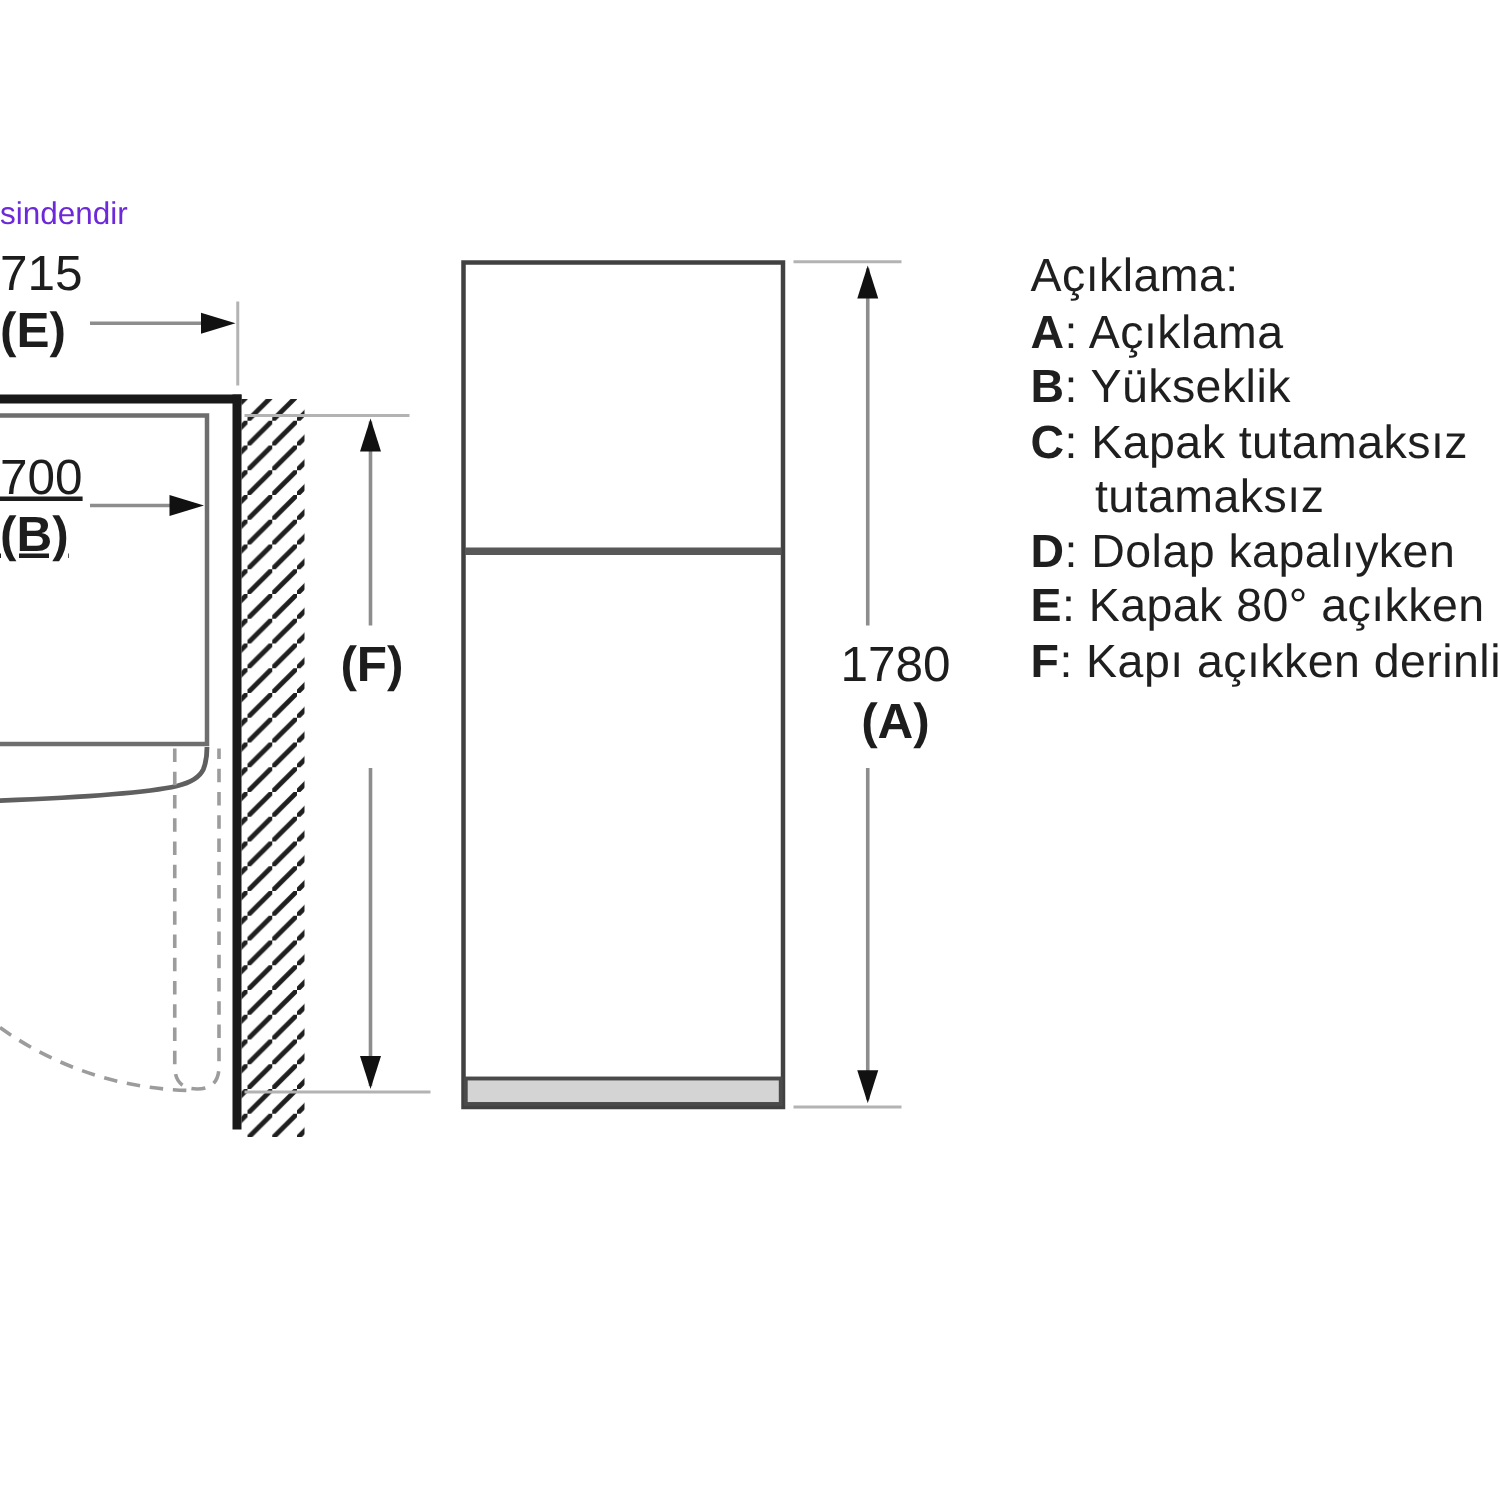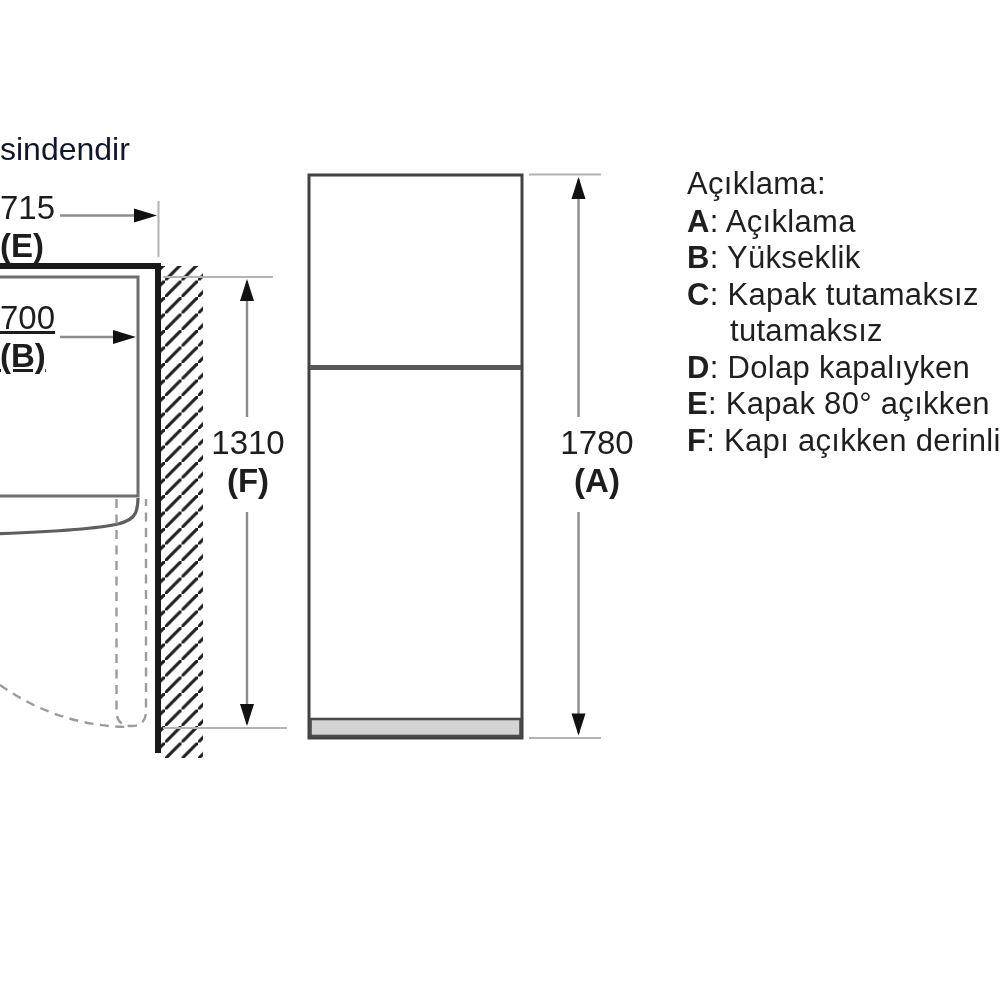--- a/index.html
+++ b/index.html
@@ -5,29 +5,29 @@
   html,body{margin:0;padding:0;}
   body{
     width:1000px;height:1000px;position:relative;overflow:hidden;
     background:#ffffff;
     font-family:"Liberation Sans", sans-serif;
     color:#1d1d1d;
   }
   .abs{position:absolute;}
   svg{position:absolute;left:0;top:0;}
   .note{
-    left:0;top:131px;font-size:32px;color:#0f172a;white-space:nowrap;
+    left:0;top:131px;font-size:21px;color:#6d28d9;white-space:nowrap;
   }
   .dim-label{
     font-size:33px;line-height:38px;color:#1d1d1d;white-space:nowrap;
   }
   .dim-label .code{font-weight:700;}
   .dim-left{text-align:left;}
   .dim-center{text-align:center;}
-  #dim-e{left:0;top:189px;}
+  #dim-e{left:0;top:163px;}
   #dim-b{left:0;top:299px;text-decoration:underline;}
   #dim-f{left:189px;top:424px;width:118px;}
   #dim-a{left:538px;top:424px;width:118px;}
   .legend{
     left:687px;top:166px;width:460px;
     font-size:31px;line-height:36.5px;color:#1f1f1f;letter-spacing:0.3px;
   }
   .lg-title{margin-bottom:1px;}
   .lg-line b{font-weight:700;}
   .lg-cont{padding-left:43px;}
@@ -100,21 +100,20 @@
   <div>715</div>
   <div class="code">(E)</div>
 </div>
 
 <div class="abs dim-label dim-left" id="dim-b">
   <div>700</div>
   <div class="code">(B)</div>
 </div>
 
 <div class="abs dim-label dim-center" id="dim-f">
-  <div>1310</div>
   <div class="code">(F)</div>
 </div>
 
 <div class="abs dim-label dim-center" id="dim-a">
   <div>1780</div>
   <div class="code">(A)</div>
 </div>
 
 <div class="abs legend">
   <div class="lg-title">Açıklama:</div>

